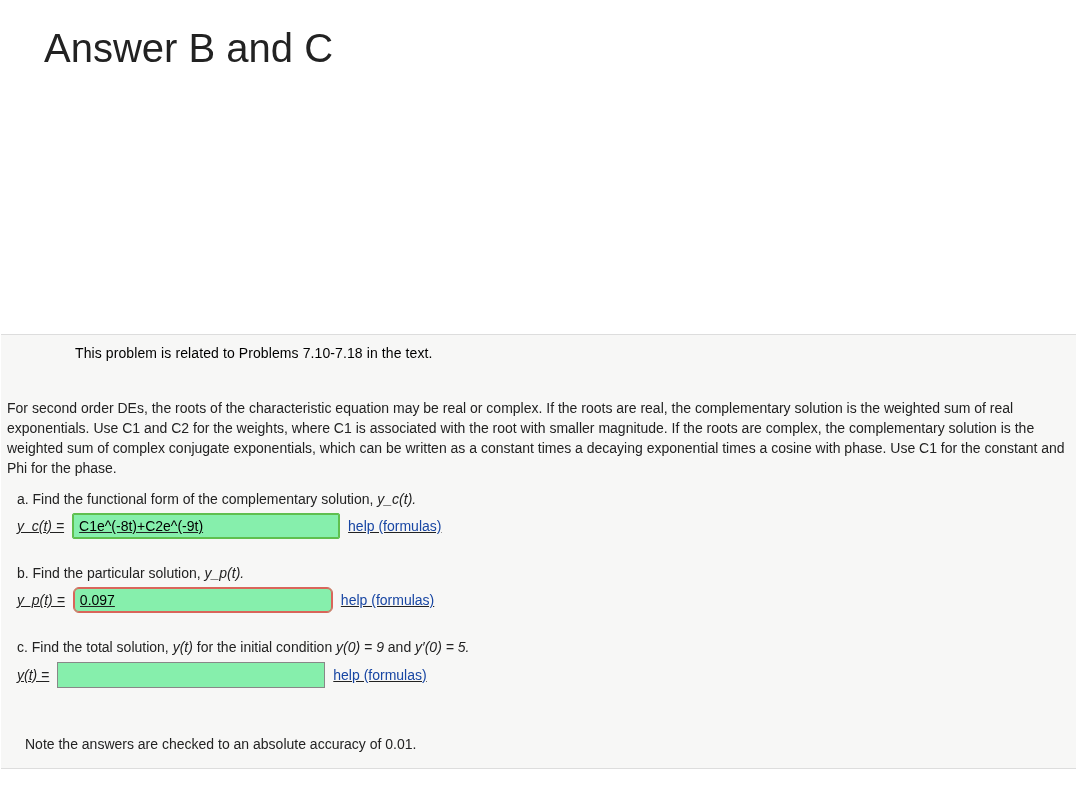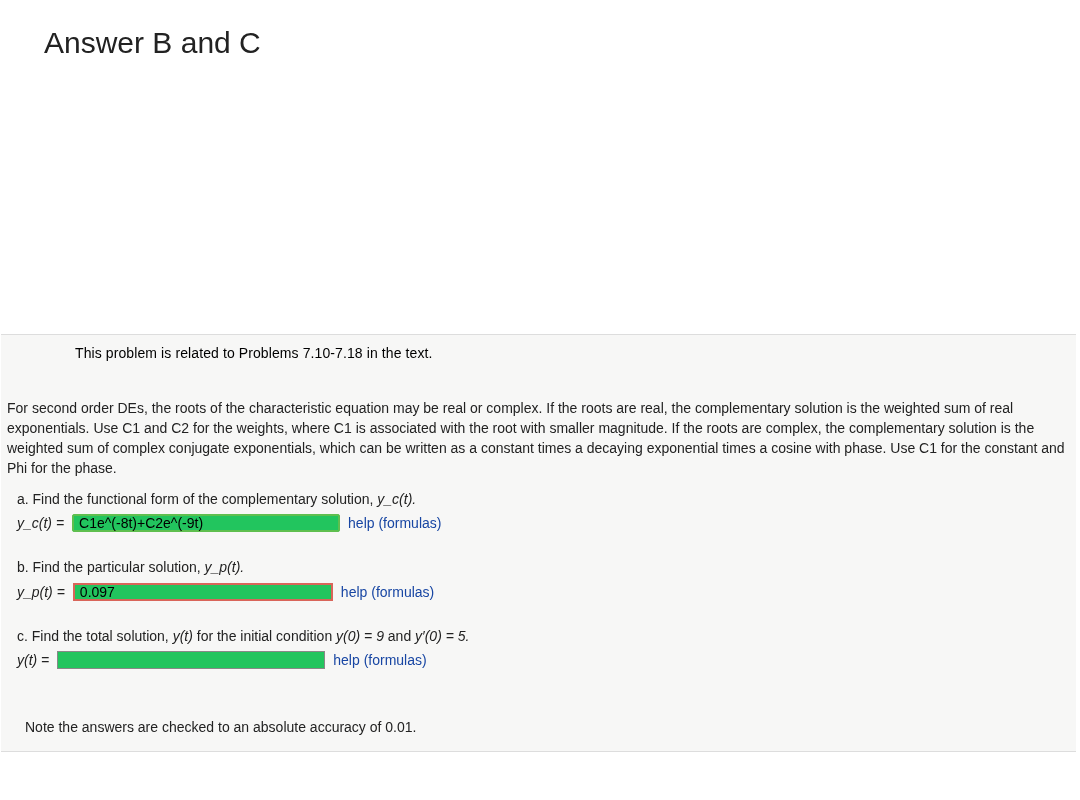--- a/index.html
+++ b/index.html
@@ -1,27 +1,27 @@
 <!DOCTYPE html>
 <html><head>
 <meta charset="utf-8">
 <style>
   html,body{margin:0;padding:0;width:1080px;height:800px;background:#fff;font-family:Arial,Helvetica,sans-serif;color:#222;}
-  .page-title{font-family:"Segoe UI",Arial,sans-serif;font-weight:400;font-size:30px;margin:26px 0 12px 44px;color:#222;}
+  .page-title{font-family:"Segoe UI",Arial,sans-serif;font-weight:400;font-size:40px;margin:26px 0 12px 44px;color:#222;}
   .problem-box{position:absolute;left:1px;right:4px;top:334px;background:#f7f7f6;border:1px solid #ddd;border-left:none;border-right:none;font-size:14px;color:#222;line-height:1.45;padding:0 0 14px 0;}
   .top-line{padding:8px 10px 6px 74px;color:#000;letter-spacing:.1px;}
   .instr{padding:8px 10px 4px 6px;}
   .instr-head{color:#222;}
   .angles{padding:6px 10px 8px 2px;}
   .part{padding:6px 10px 4px 16px;}
-  .eqrow{margin-top:4px;display:flex;align-items:center;gap:8px;}
+  .eqrow{margin-top:4px;display:flex;align-items:center;gap:8px;text-decoration:underline;}
   .mvar{font-style:italic;}
-  input.ans{height:18px;font:14px Arial;padding:2px 6px;border:1px solid #888;background:#22c55e;box-sizing:border-box;}
+  input.ans{height:26px;font:14px Arial;padding:2px 6px;border:1px solid #888;background:#86efac;box-sizing:border-box;}
   .ans.ok{border:1.5px solid #5fbf4f;box-shadow:0 0 0 1px #5fbf4f inset;border-radius:2px;}
-  .ans.bad{border:1.5px solid #d9655a;box-shadow:0 0 0 1px #d9655a inset;border-radius:0;}
+  .ans.bad{border:1.5px solid #d9655a;box-shadow:0 0 0 1px #d9655a inset;border-radius:6px;}
   .help{color:#1846a3;cursor:pointer;}
   .note{padding:2px 10px 0 24px;margin-top:40px;}
 </style>
 </head>
 <body>
 
 <div class="page-title">Answer B and C</div>
 
 <div class="problem-box">
   <div class="top-line">This problem is related to Problems 7.10-7.18 in the text.</div>

